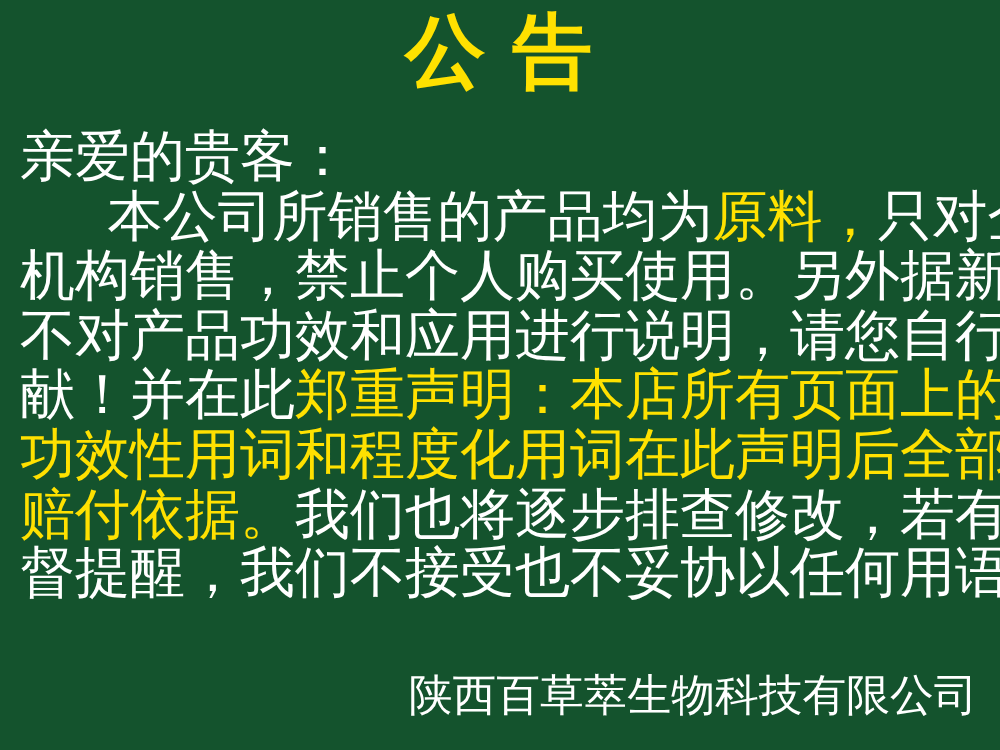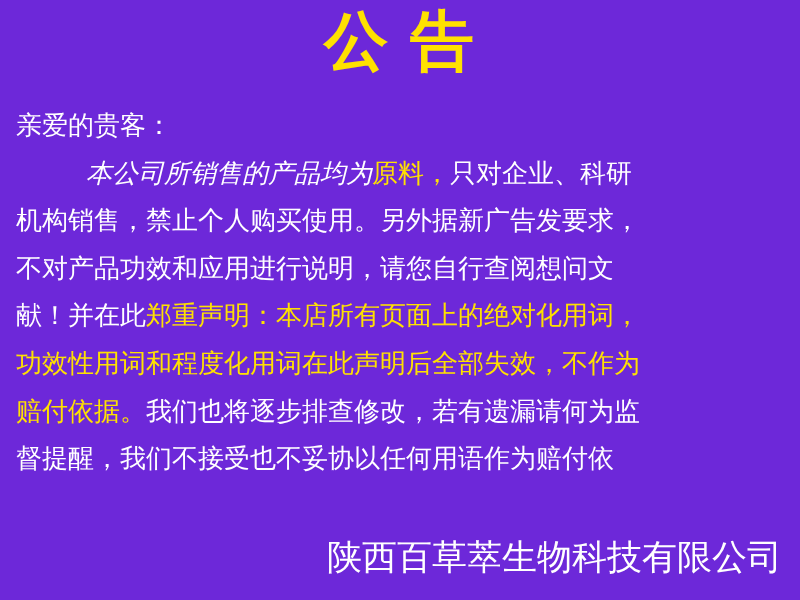--- a/index.html
+++ b/index.html
@@ -26,45 +26,45 @@
   }
   .body {
     position: absolute;
     top: 102px;
     left: 16px;
     right: 12px;
   }
   .line {
     height: 47.6px;
     line-height: 47.6px;
-    font-size: 26px;
+    font-size: 44px;
     white-space: nowrap;
   }
   .line.indent {
     padding-left: 70px;
   }
   .signature {
     position: absolute;
     top: 533px;
     right: 18px;
     font-size: 35px;
     line-height: 47.6px;
     white-space: nowrap;
     margin-left: 40px;
   }
 </style>
 </head>
 <body>
 
-<div class="page" style="background: #6d28d9;">
+<div class="page" style="background: #14532d;">
   <div class="title" style="color: rgb(255, 225, 0);">公 告</div>
 
   <div class="body">
       <div class="line"><span style="color: rgb(255, 255, 255);">亲爱的贵客：</span></div>
-      <div class="line indent"><span style="color: rgb(255, 255, 255); font-style: italic;">本公司所销售的产品均为</span><span style="color: rgb(255, 225, 0);">原料，</span><span style="color: rgb(255, 255, 255);">只对企业、科研</span></div>
+      <div class="line indent"><span style="color: rgb(255, 255, 255);">本公司所销售的产品均为</span><span style="color: rgb(255, 225, 0);">原料，</span><span style="color: rgb(255, 255, 255);">只对企业、科研</span></div>
       <div class="line"><span style="color: rgb(255, 255, 255);">机构销售，禁止个人购买使用。另外据新广告发要求，</span></div>
       <div class="line"><span style="color: rgb(255, 255, 255);">不对产品功效和应用进行说明，请您自行查阅想问文</span></div>
       <div class="line"><span style="color: rgb(255, 255, 255); font-family: Liberation Serif, serif;">献！并在此</span><span style="color: rgb(255, 225, 0);">郑重声明：本店所有页面上的绝对化用词，</span></div>
       <div class="line"><span style="color: rgb(255, 225, 0);">功效性用词和程度化用词在此声明后全部失效，不作为</span></div>
       <div class="line"><span style="color: rgb(255, 225, 0);">赔付依据。</span><span style="color: rgb(255, 255, 255);">我们也将逐步排查修改，若有遗漏请何为监</span></div>
       <div class="line"><span style="color: rgb(255, 255, 255);">督提醒，我们不接受也不妥协以任何用语作为赔付依</span></div>
     </div>
 
   <div class="signature" style="color: rgb(255, 255, 255);">陕西百草萃生物科技有限公司</div>
 </div>

